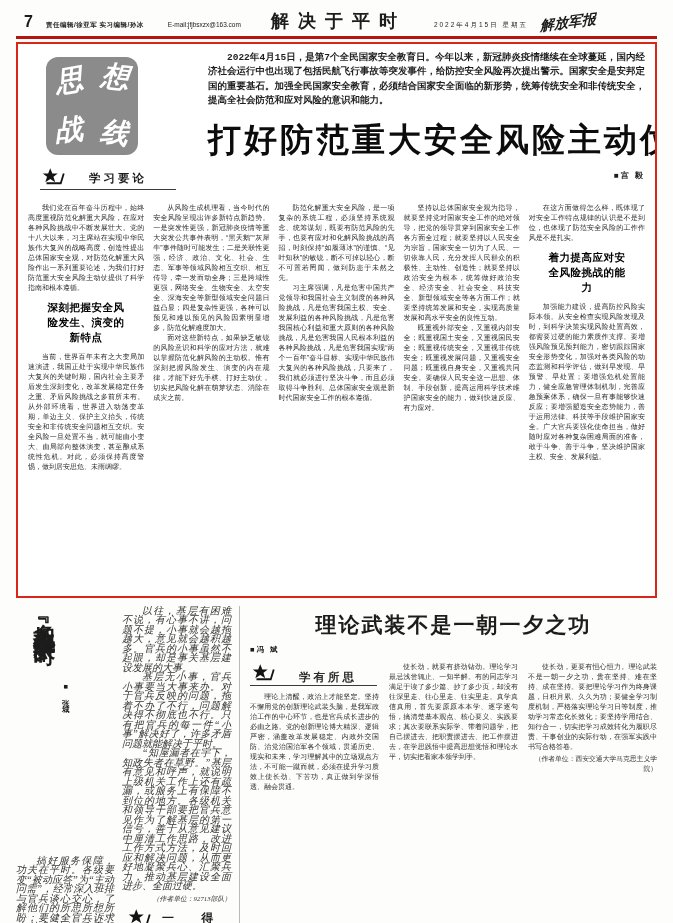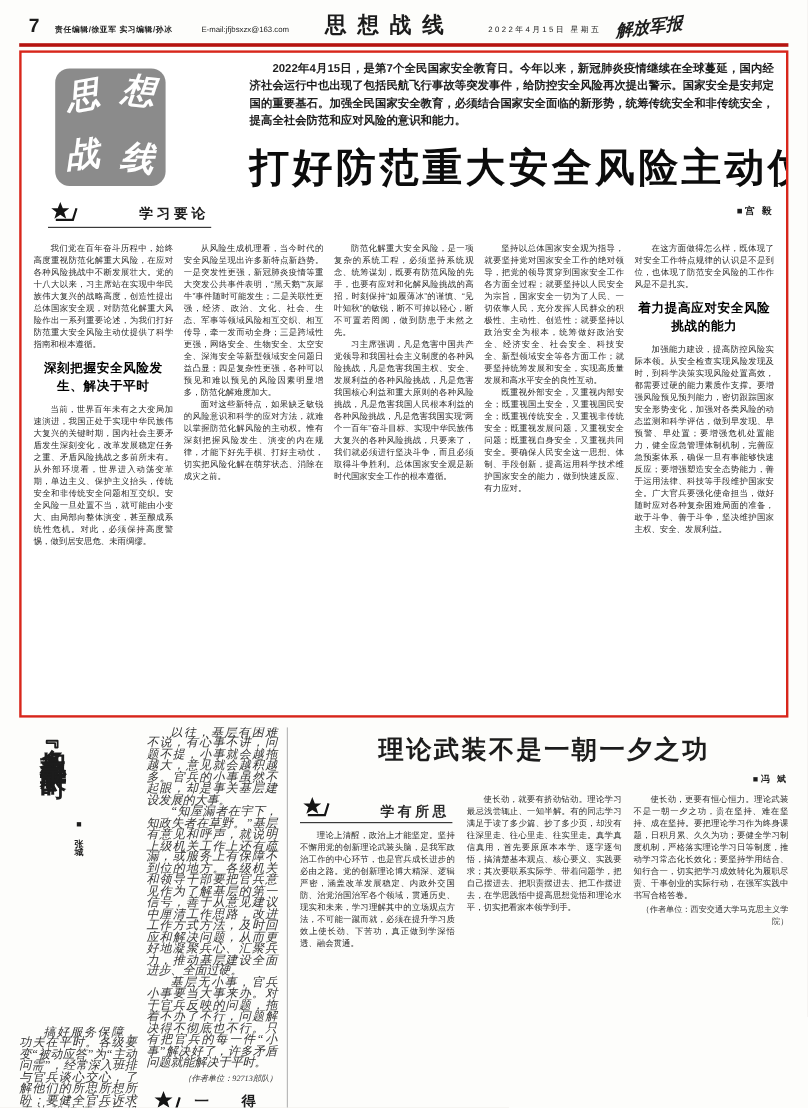--- a/index.html
+++ b/index.html
@@ -24,40 +24,40 @@
   .f-top { display:flex; }
   .left-rail { width:156px; flex:none; }
   .seal { width:92px; height:98px; margin:6px 0 0 18px; background:#8b8b8b; border-radius:12px;
           display:grid; grid-template-columns:1fr 1fr; align-items:center; justify-items:center;
           color:#fff; font-family:"Liberation Serif",serif; font-weight:bold; font-style:italic; }
   .seal span { font-size:28px; line-height:1; }
   .seal span:nth-child(1){ transform:rotate(-10deg); }
   .seal span:nth-child(2){ transform:rotate(6deg) translateY(-4px); }
   .seal span:nth-child(3){ transform:rotate(-6deg); }
   .seal span:nth-child(4){ transform:rotate(8deg) translateY(3px); }
-  .section-label { display:flex; align-items:flex-end; gap:7px; border-bottom:1.5px solid #3a3a3a;
-                   padding:0 2px 3px 2px; margin:12px 8px 0 12px;justify-content:space-between; }
+  .section-label { display:flex; align-items:flex-end; gap:23px; border-bottom:1.5px solid #3a3a3a;
+                   padding:0 2px 3px 2px; margin:12px 8px 0 12px; }
   .section-label .txt { font-weight:900; font-size:11.5px; letter-spacing:3px; white-space:nowrap; }
   .star-ic { width:24px; height:19px; flex:none; }
 
   .f-right { flex:1; display:flex; flex-direction:column; padding-left:24px; min-width:0; }
-  .note { font-family:Liberation Sans, sans-serif; font-weight:bold; font-size:9.5px; line-height:14.5px;
+  .note { font-family:Liberation Mono, monospace; font-weight:bold; font-size:9.5px; line-height:14.5px;
           text-align:justify; color:#1e1e1e; }
   .note p { text-indent:2em; }
   .note-sign { text-align:right; font-size:9px; font-weight:bold; padding-right:30px; margin-top:3px;
                font-family:"Liberation Serif",serif; }
   .headline { font-size:33px; font-weight:900; letter-spacing:3px; text-align:center; margin-top:9px;
               color:#0c0c0c; white-space:nowrap; }
   .h-byline { text-align:right; font-size:8px; font-weight:bold; margin-top:7px; letter-spacing:2px; }
 
   .f-cols { display:flex; gap:9px; margin-top:13px; height:384px; overflow:hidden; }
   .fcol { flex:1; min-width:0; font-size:7px; line-height:10px; text-align:justify; color:#2b2b2b; }
   .fcol p { text-indent:2em; }
   .subhead { font-weight:900; font-size:10.5px; line-height:15px; text-align:center;
-             margin:7px 2px; letter-spacing:.5px; color:#000; }
+             margin:7px 18px; letter-spacing:.5px; color:#000; }
 
   
   .bottom { display:flex; margin:8px 16px 0; height:330px; overflow:hidden; }
   .b-left { width:224px; flex:none; display:flex; gap:8px; border-right:1px solid #b9b9b9;
             padding-right:8px; }
   .bl-colL { width:98px; flex:none; display:flex; flex-direction:column; }
   .vhead-wrap { display:flex; height:250px; flex:none; }
   .vhead { writing-mode:vertical-rl; font-size:22px; font-weight:900; letter-spacing:2px;
            margin-left:16px; line-height:1.15; }
   .vbyline { writing-mode:vertical-rl; font-size:7.5px; font-weight:bold; padding-top:76px;
@@ -68,37 +68,37 @@
   .bl-colR { flex:1; min-width:0; display:flex; flex-direction:column; }
   .author { text-align:right; font-size:6.8px; color:#333; margin-top:3px;
             font-family:"Liberation Serif",serif; font-style:italic; }
   .yide { display:flex; align-items:flex-end; gap:10px; border-bottom:1.5px solid #3a3a3a;
           padding:0 4px 3px 6px; margin-top:auto; margin-bottom:5px; }
   .yide .txt { font-weight:900; font-size:12px; letter-spacing:12px; white-space:nowrap; }
 
   .b-right { flex:1; min-width:0; padding-left:10px; display:flex; flex-direction:column; }
   .br-head { font-family:"Liberation Serif",serif; font-weight:900; font-size:21px; letter-spacing:2px;
              text-align:center; margin-top:5px; white-space:nowrap; }
-  .br-byline { text-align:right; font-size:7.5px; font-weight:bold; margin:6px 0 7px; letter-spacing:2px; }
+  .br-byline { text-align:left; font-size:7.5px; font-weight:bold; margin:6px 0 7px; letter-spacing:2px; }
   .br-cols { display:flex; gap:10px; flex:1; overflow:hidden; }
   .brcol { flex:1; min-width:0; font-size:7px; line-height:10px; text-align:justify; color:#2b2b2b; }
   .brcol p { text-indent:2em; }
   .brcol .section-label { margin:1px 2px 6px 0; }
   .author-r { text-align:right; font-size:6.8px; color:#333; margin-top:2px; }
 </style>
 </head>
 <body>
 
 <div class="page">
 
   <div class="header">
     <span class="pagenum">7</span>
     <span class="editors">责任编辑/徐亚军  实习编辑/孙冰</span>
     <span class="email">E-mail:jfjbsxzx@163.com</span>
-    <span class="ptitle">思想战线</span>
+    <span class="ptitle">解决于平时</span>
     <span class="pdate">2022年4月15日 星期五</span>
     <span class="masthead">解放军报</span>
   </div>
   <div class="redline"></div>
 
   <div class="feature">
     <div class="f-top">
       <div class="left-rail">
         <div class="seal">
           <span>思</span>
@@ -121,21 +121,21 @@
         <div class="headline">打好防范重大安全风险主动仗</div>
         <div class="h-byline">■宫  毅</div>
       </div>
     </div>
 
     <div class="f-cols">
       <div class="fcol">
         <div>
             <p>我们党在百年奋斗历程中，始终高度重视防范化解重大风险，在应对各种风险挑战中不断发展壮大。党的十八大以来，习主席站在实现中华民族伟大复兴的战略高度，创造性提出总体国家安全观，对防范化解重大风险作出一系列重要论述，为我们打好防范重大安全风险主动仗提供了科学指南和根本遵循。</p>
           </div>
-        <div class="subhead">深刻把握安全风险发生、解决于平时</div>
+        <div class="subhead">深刻把握安全风险发生、演变的新特点</div>
         <div>
             <p>当前，世界百年未有之大变局加速演进，我国正处于实现中华民族伟大复兴的关键时期，国内社会主要矛盾发生深刻变化，改革发展稳定任务之重、矛盾风险挑战之多前所未有。从外部环境看，世界进入动荡变革期，单边主义、保护主义抬头，传统安全和非传统安全问题相互交织。安全风险一旦处置不当，就可能由小变大、由局部向整体演变，甚至酿成系统性危机。对此，必须保持高度警惕，做到居安思危、未雨绸缪。</p>
           </div>
       </div>
       <div class="fcol">
         <div>
             <p>从风险生成机理看，当今时代的安全风险呈现出许多新特点新趋势。一是突发性更强，新冠肺炎疫情等重大突发公共事件表明，“黑天鹅”“灰犀牛”事件随时可能发生；二是关联性更强，经济、政治、文化、社会、生态、军事等领域风险相互交织、相互传导，牵一发而动全身；三是跨域性更强，网络安全、生物安全、太空安全、深海安全等新型领域安全问题日益凸显；四是复杂性更强，各种可以预见和难以预见的风险因素明显增多，防范化解难度加大。</p>
             <p>面对这些新特点，如果缺乏敏锐的风险意识和科学的应对方法，就难以掌握防范化解风险的主动权。惟有深刻把握风险发生、演变的内在规律，才能下好先手棋、打好主动仗，切实把风险化解在萌芽状态、消除在成灾之前。</p>
           </div>
       </div>
@@ -173,22 +173,22 @@
           <div class="vhead">多把『小事』解决于平时</div>
           <div class="vbyline">■张  城</div>
         </div>
         <div class="kai">
             <p>搞好服务保障，功夫在平时。各级要变“被动应答”为“主动问需”，经常深入班排与官兵谈心交心，了解他们的所思所想所盼；要健全官兵诉求表达和快速反应机制，让官兵的烦心事有人管、操心事有人问；要坚持问题导向，对查摆出来的问题列出清单、挂账销号，以实实在在的成效取信于官兵，许多“小事”也就能解决于平时。</p>
           </div>
       </div>
       <div class="bl-colR">
         <div class="kai">
             <p>以往，基层有困难不说，有心事不讲，问题不提，小事就会越拖越大，意见就会越积越多。官兵的小事虽然不起眼，却是事关基层建设发展的大事。</p>
+            <p>基层无小事，官兵小事要当大事来办。对于官兵反映的问题，拖着不办了不行，问题解决得不彻底也不行。只有把官兵的每一件“小事”解决好了，许多矛盾问题就能解决于平时。</p>
             <p>“知屋漏者在宇下，知政失者在草野。”基层有意见和呼声，就说明上级机关工作上还有疏漏，或服务上有保障不到位的地方。各级机关和领导干部要把官兵意见作为了解基层的第一信号，善于从意见建议中厘清工作思路，改进工作方式方法，及时回应和解决问题，从而更好地凝聚兵心、汇聚兵力，推动基层建设全面进步、全面过硬。</p>
-            <p>基层无小事，官兵小事要当大事来办。对于官兵反映的问题，拖着不办了不行，问题解决得不彻底也不行。只有把官兵的每一件“小事”解决好了，许多矛盾问题就能解决于平时。</p>
           </div>
         <div class="author">（作者单位：92713部队）</div>
         <div class="yide">
           <svg class="star-ic" viewBox="0 0 32 24">
             <polygon points="11,1 13.8,8 21,8 15.3,12.4 17.6,19.6 11,15.2 4.4,19.6 6.7,12.4 1,8 8.2,8" fill="#141414"></polygon>
             <path d="M6 21 L25 21 L29 8" stroke="#141414" stroke-width="2.4" fill="none"></path>
           </svg>
           <span class="txt">一  得</span>
         </div>
       </div>

